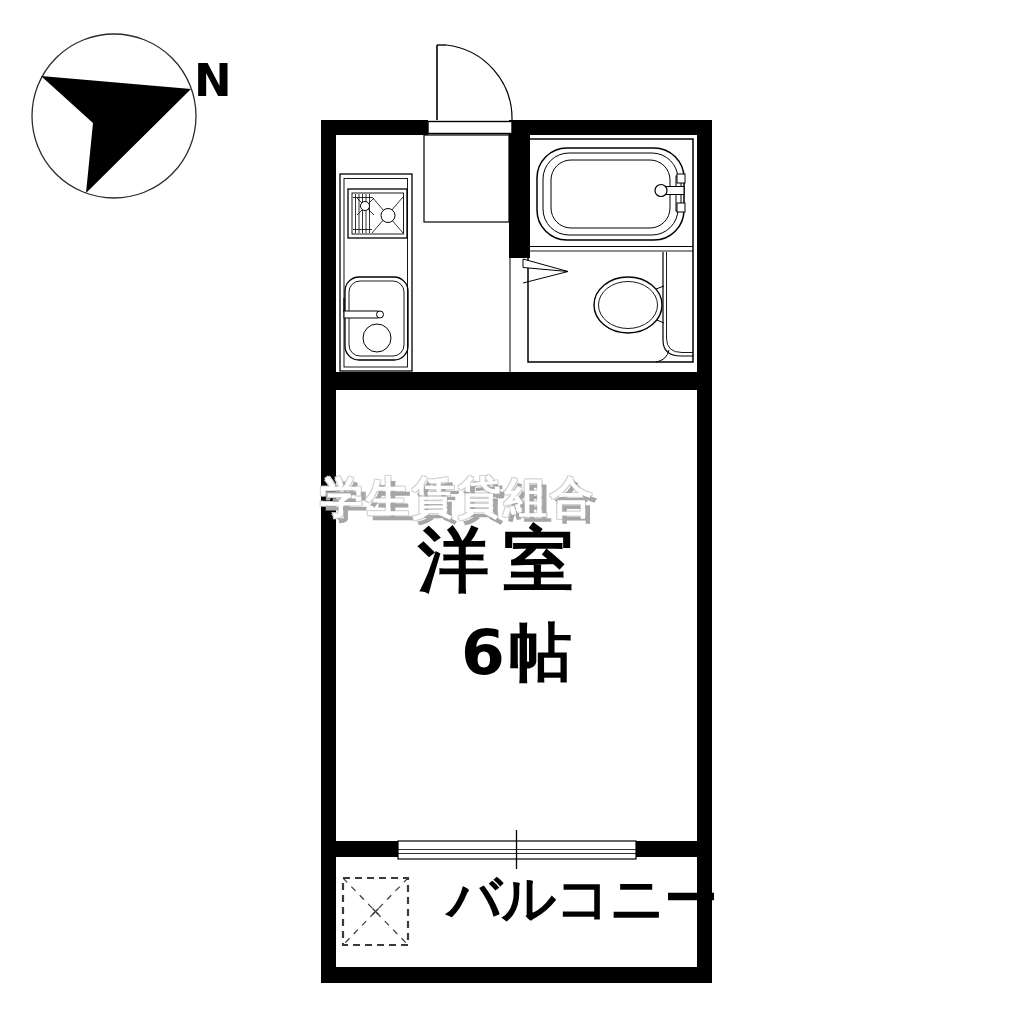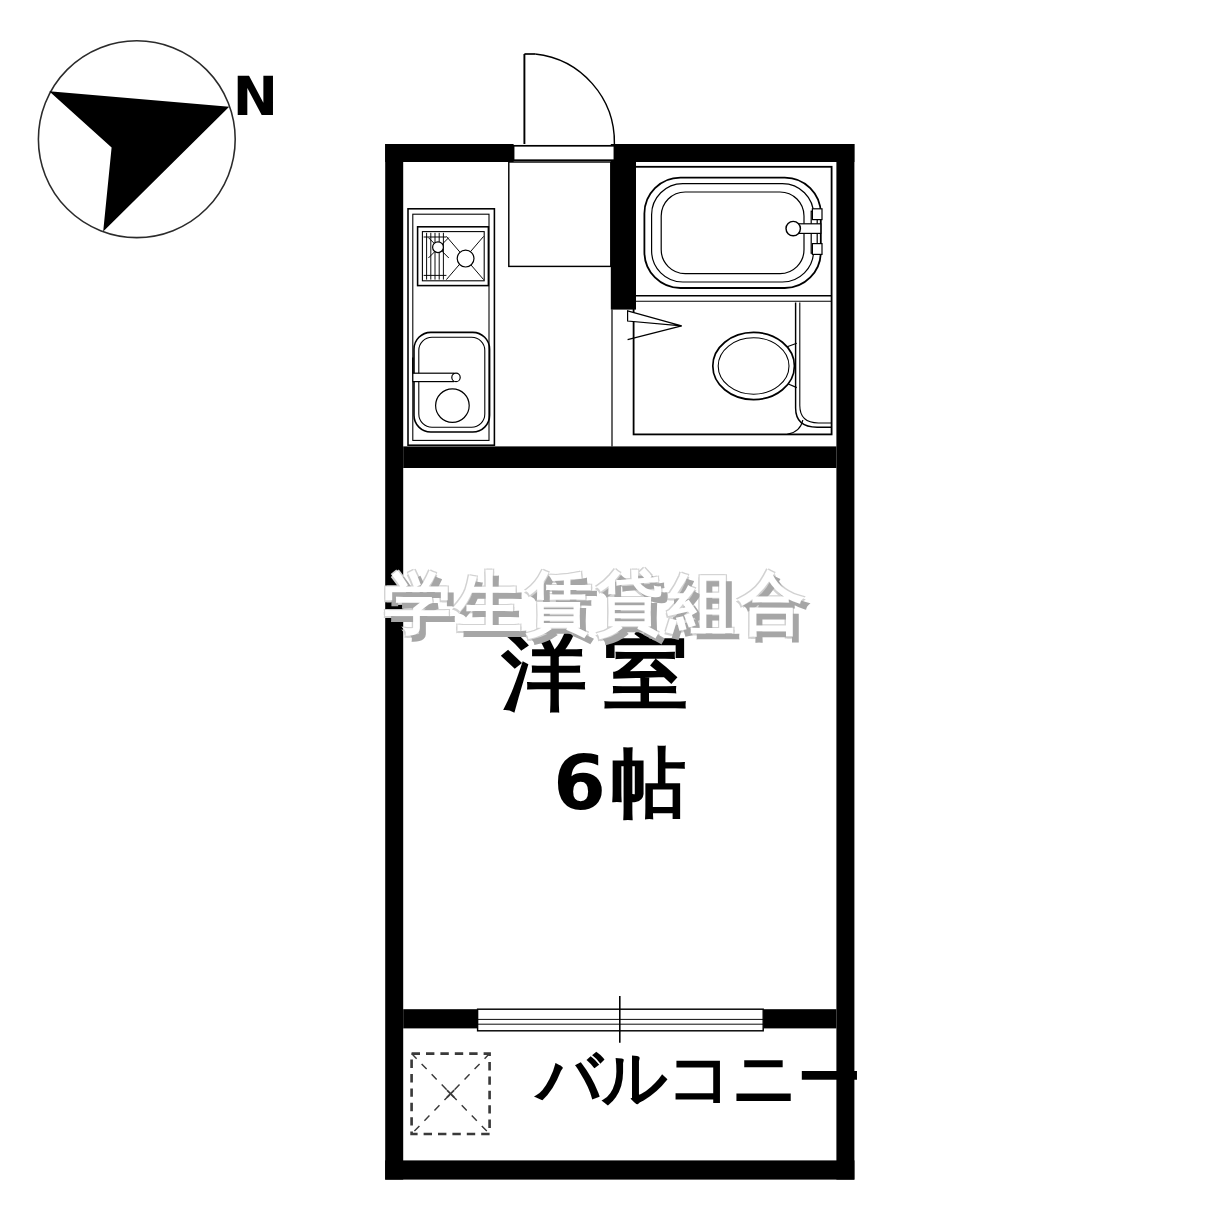--- a/index.html
+++ b/index.html
@@ -10,21 +10,21 @@
   body{width:1022px;height:1024px;background:var(--background);
        font-family:"DejaVu Sans","Liberation Sans",sans-serif;}
   .stage{position:relative;width:1022px;height:1024px;background:var(--background);overflow:hidden;}
   .plan-svg{position:absolute;left:0;top:0;z-index:1;}
   .label{position:absolute;color:var(--text);font-weight:bold;line-height:1;white-space:nowrap;z-index:2;}
   .compass-n{left:194px;top:58px;font-size:45px;font-weight:700;}
   .room-name{left:418px;top:524px;font-size:71px;letter-spacing:14px;}
   .room-size{left:425px;top:621px;font-size:63px;letter-spacing:4px;margin-left:36px;}
   .balcony-name{left:419px;top:872px;font-size:54px;letter-spacing:-1px;margin-left:28px;}
   .watermark{position:absolute;left:320px;top:476px;z-index:3;
-    font-size:56px;font-weight:bold;letter-spacing:3px;line-height:1;white-space:nowrap;
+    font-size:43px;font-weight:bold;letter-spacing:3px;line-height:1;white-space:nowrap;
     color:var(--watermark-fill);
     text-shadow:5px 5px 0 var(--watermark-shadow),
                 -1px -1px 0 #d2d2d2, 1px -1px 0 #d2d2d2,
                 -1px 1px 0 #d2d2d2, 1px 1px 0 #cfcfcf;}
 </style>
 </head>
 <body>
 
 <div class="stage">
 

